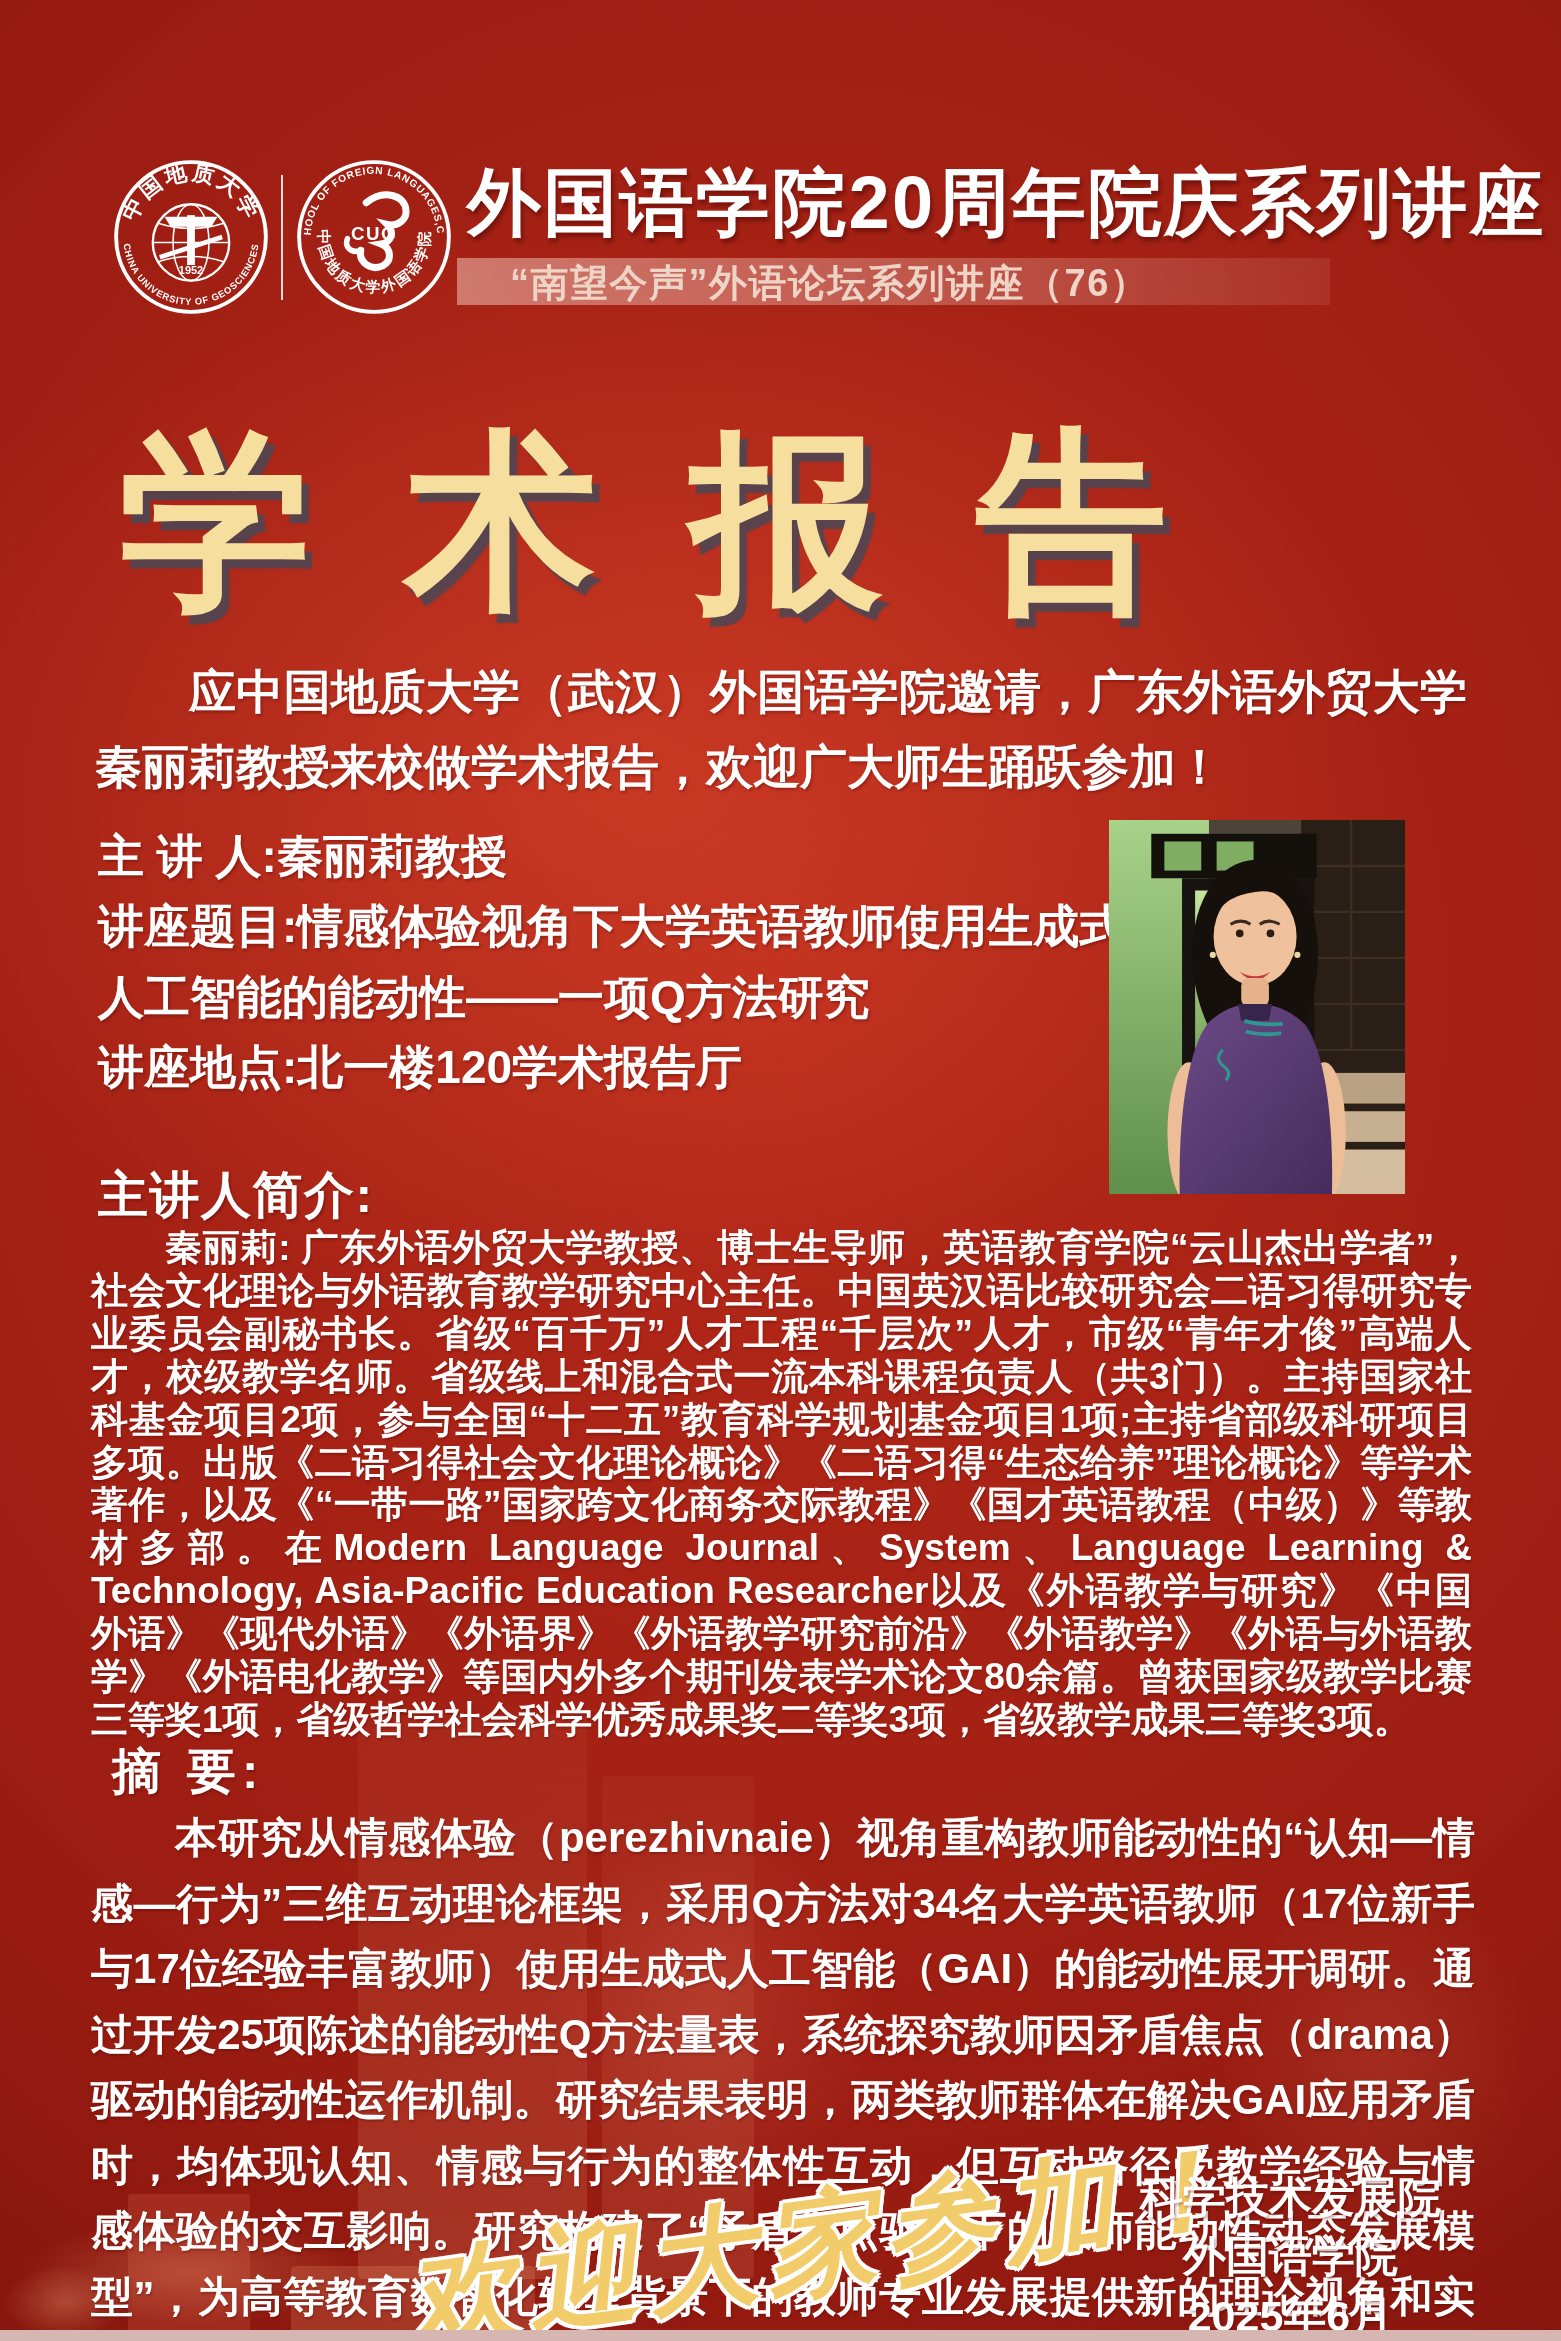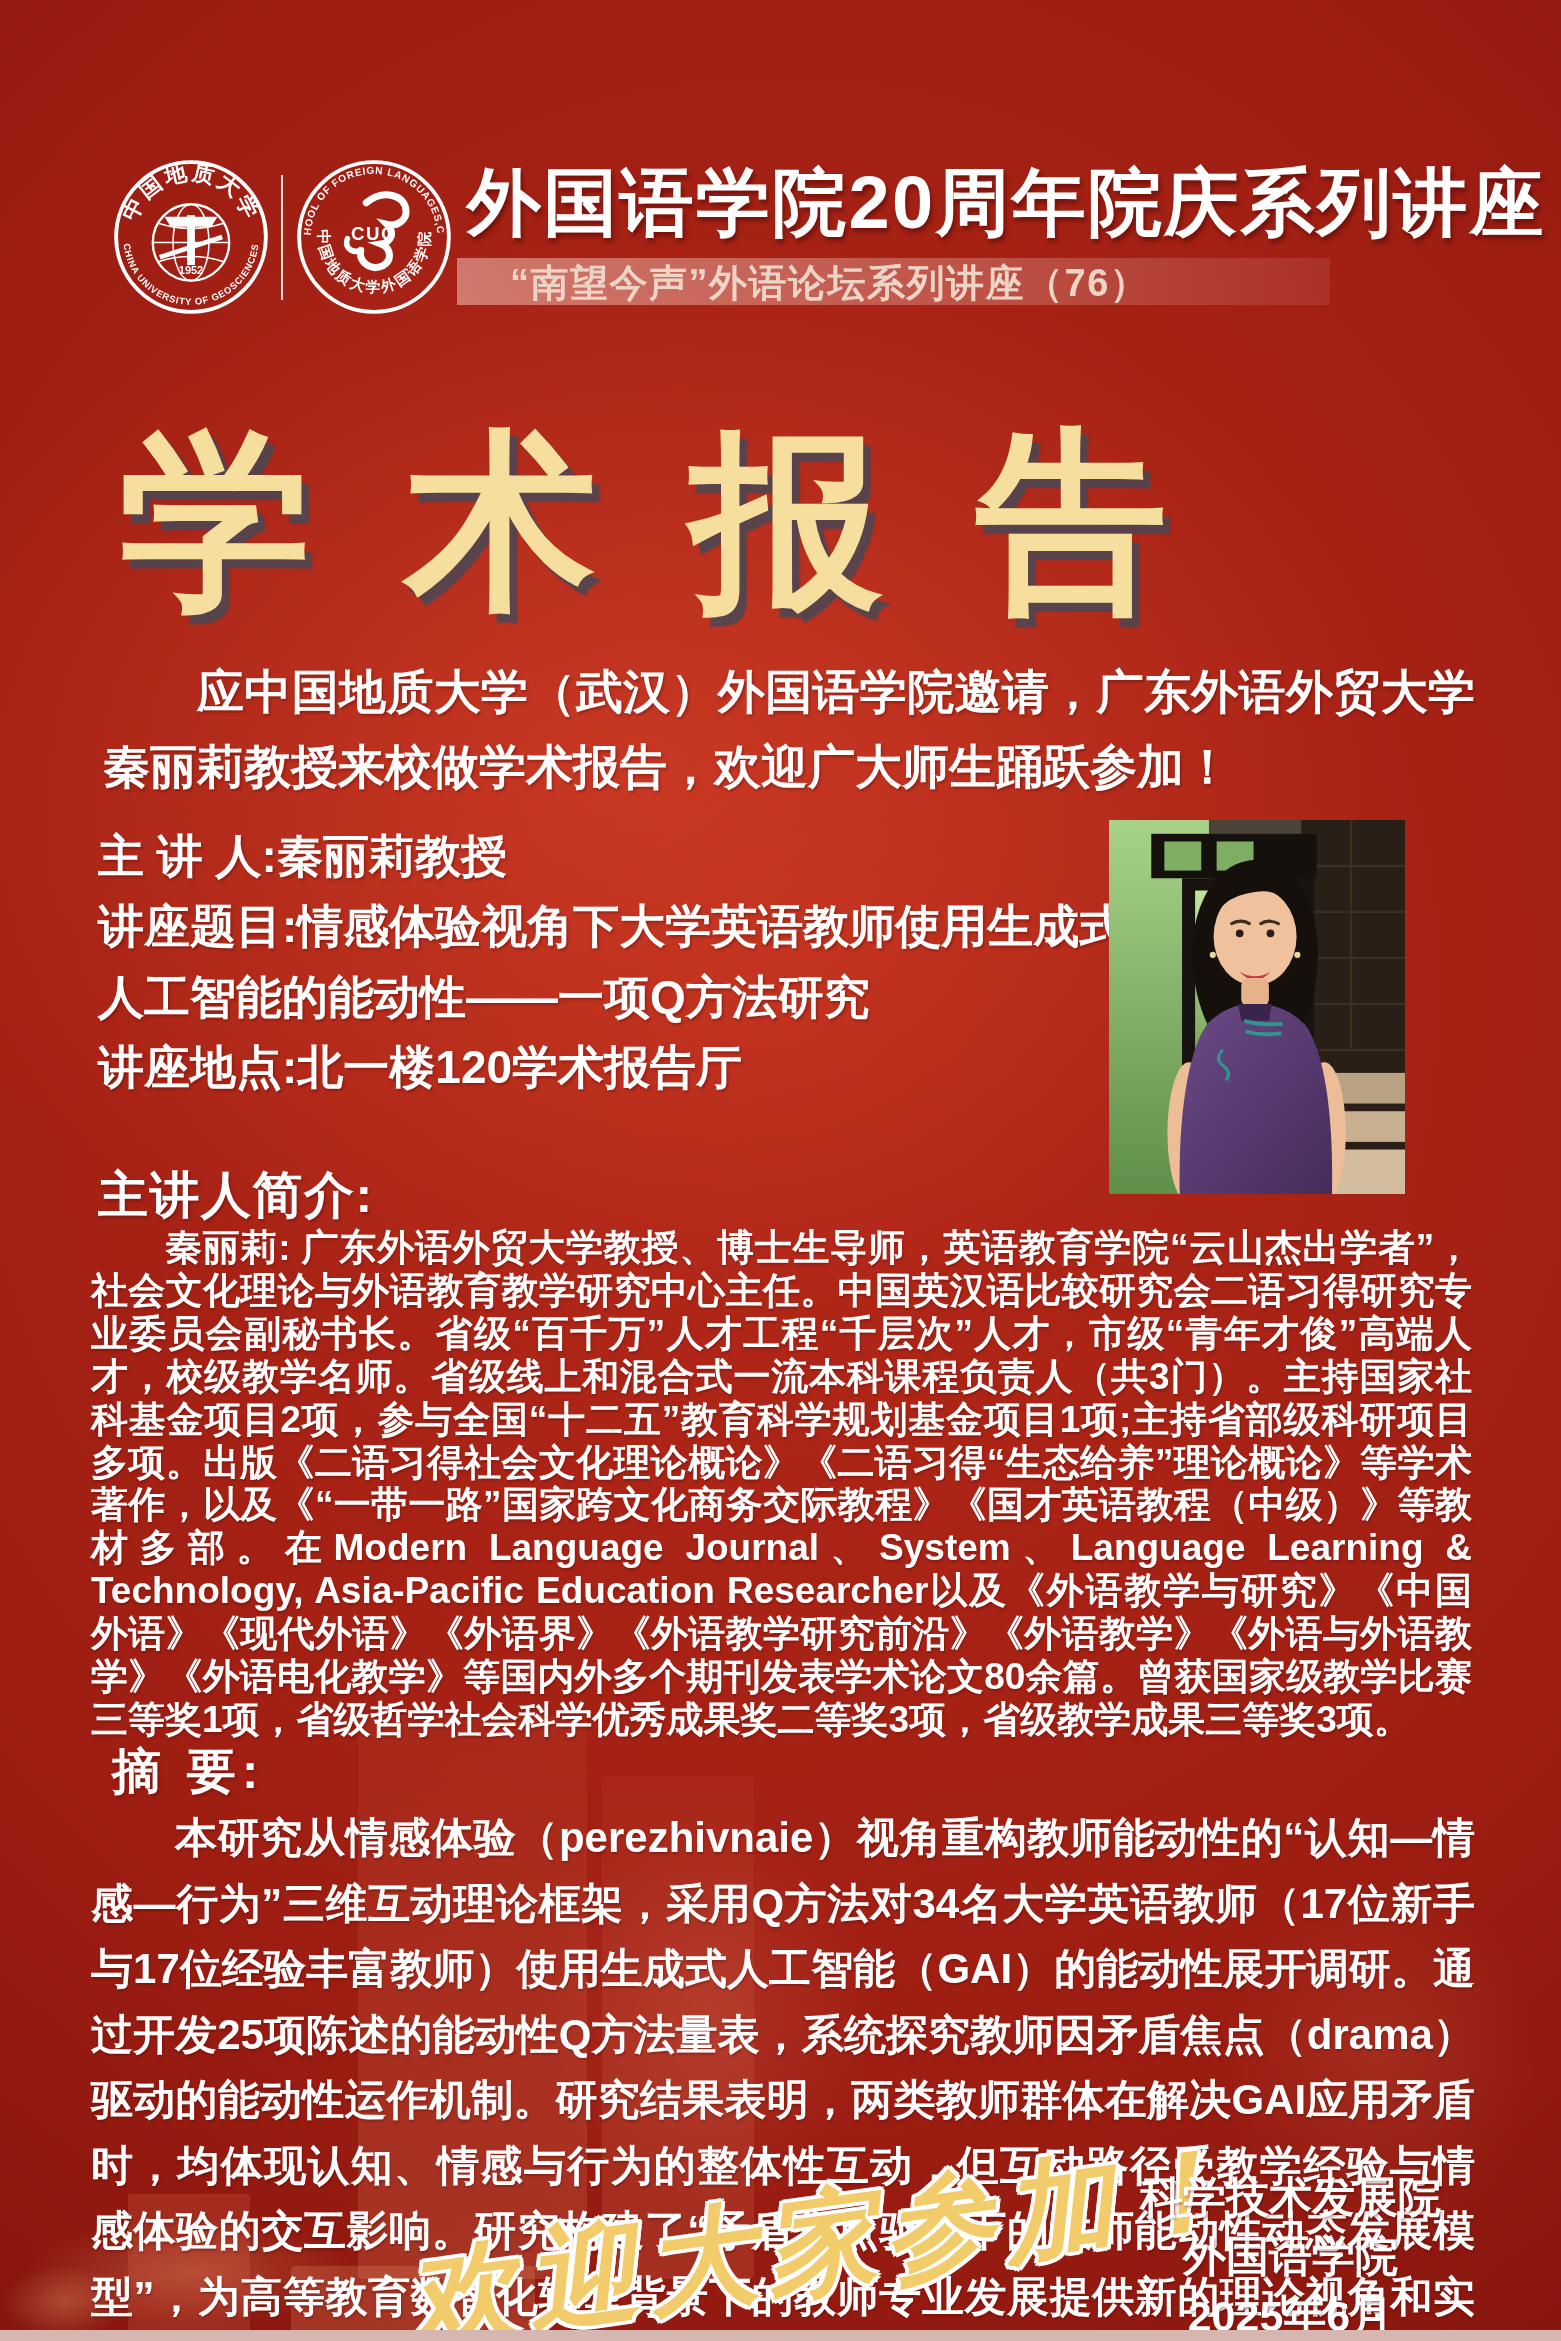--- a/index.html
+++ b/index.html
@@ -49,21 +49,21 @@
 
   
   .main-title{
     position:absolute;left:0;top:416px;width:1307px;margin:0;text-align:center;
     font-size:192px;font-weight:bold;color:#f6df9e;letter-spacing:20px;line-height:1.1;
     text-shadow:7.6px 9.1px 1.5px rgba(72,72,86,.85);white-space:nowrap;
   }
 
   
   .intro{
-    position:absolute;left:103px;top:654px;width:1372px;margin:0;
+    position:absolute;left:95px;top:654px;width:1372px;margin:0;
     font-size:47px;font-weight:bold;color:#fff;line-height:1.6;
     text-indent:2em;text-align:justify;text-shadow:1.5px 2.3px 3px rgba(70,0,0,.35);
   }
 
   
   .details{position:absolute;left:98px;top:822px;width:1037px;}
   .details p{margin:10px 0 22px 0;font-size:46px;font-weight:bold;color:#fff;line-height:1.05;
     white-space:nowrap;text-shadow:1.5px 2.3px 3px rgba(70,0,0,.35);}
 
   .photo{position:absolute;left:1109px;top:820px;width:296px;height:374px;}

